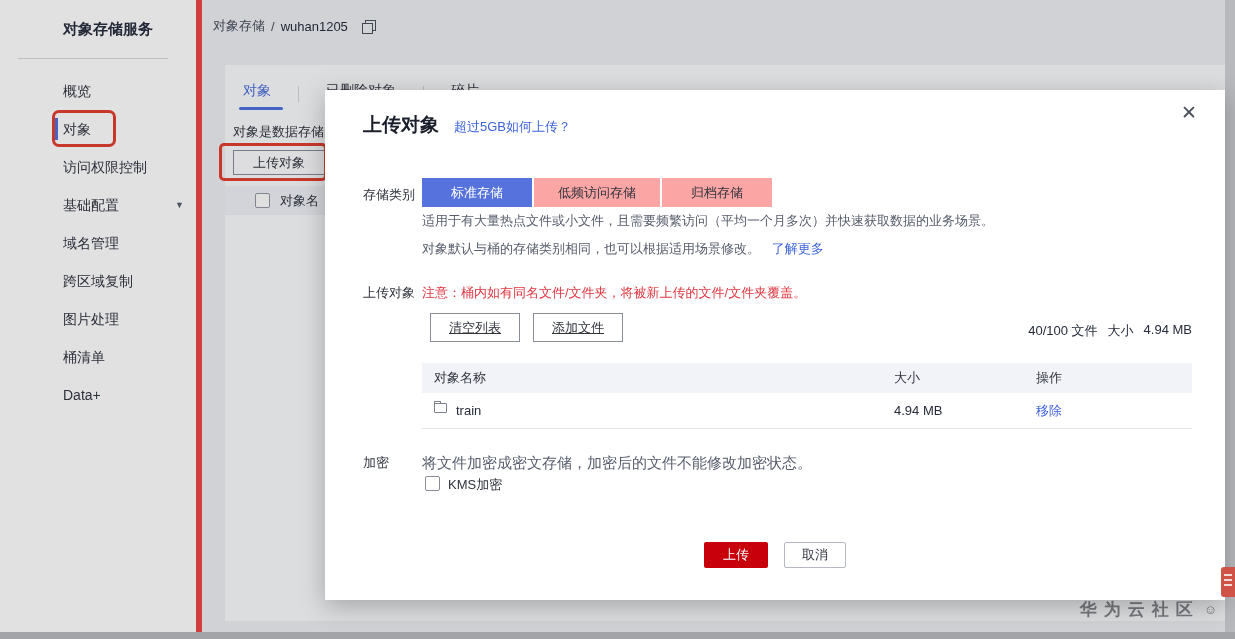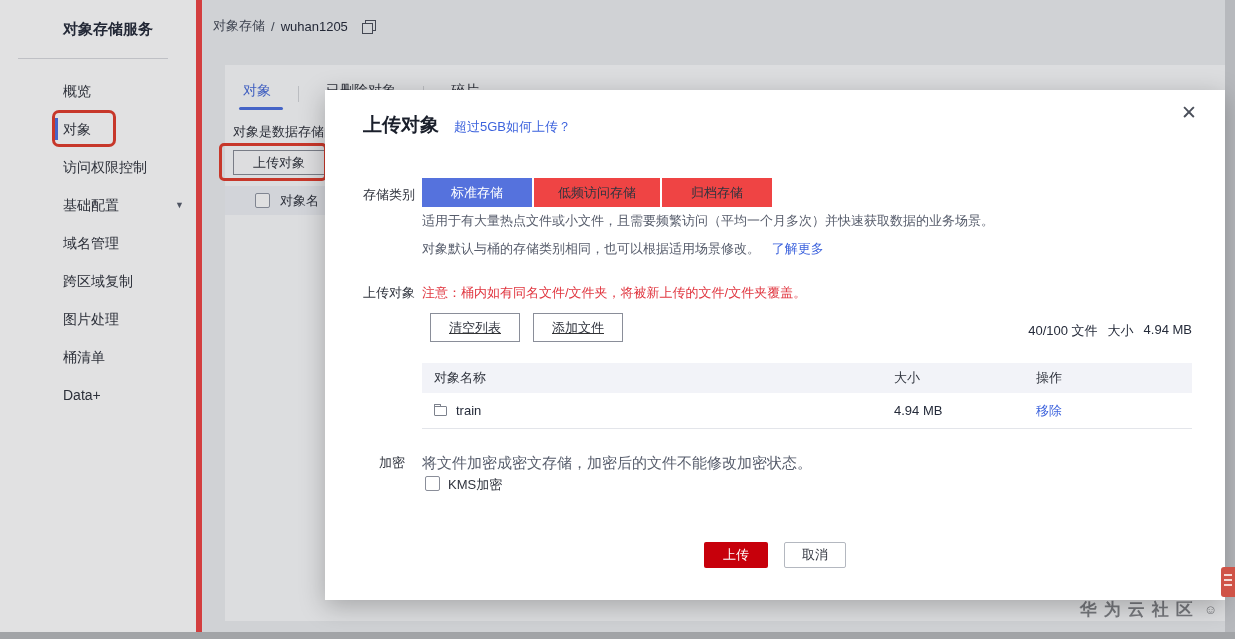--- a/index.html
+++ b/index.html
@@ -55,37 +55,37 @@
   
   #dialog { position:absolute; left:325px; top:90px; width:900px; height:510px; background:#fff; box-shadow:0 6px 24px rgba(0,0,0,.25); z-index:10; }
   .dlg-close { position:absolute; top:13px; right:28px; font-size:19px; color:#4a4f5a; cursor:pointer; line-height:1; }
   .dlg-title-row { position:absolute; left:38px; top:22px; display:flex; align-items:baseline; gap:15px; }
   .dlg-title { font-size:19px; font-weight:bold; color:#1a1f2b; }
   .dlg-help { font-size:13px; color:#3d63dd; cursor:pointer; }
   .fld-label { position:absolute; left:38px; font-size:13px; color:#30343e; }
   .dlg-link { color:#3d63dd; cursor:pointer; }
 
   .seg-group { position:absolute; left:97px; top:88px; display:flex; }
-  .seg { height:29px; line-height:29px; text-align:center; font-size:13px; background:#ef4444; color:#30343e; margin-right:2px; cursor:pointer; }
+  .seg { height:29px; line-height:29px; text-align:center; font-size:13px; background:#fca5a5; color:#30343e; margin-right:2px; cursor:pointer; }
   .seg.selected { background:#5572dd; color:#fff; }
   .seg.w1 { width:110px; } .seg.w2 { width:126px; } .seg.w3 { width:110px; }
   .stor-desc1 { position:absolute; left:97px; top:122px; font-size:13px; color:#575d6c; }
   .stor-desc2 { position:absolute; left:97px; top:150px; font-size:13px; color:#575d6c; }
 
   .warn { position:absolute; left:97px; top:194px; font-size:13px; color:#e0353f; }
   .list-btns { position:absolute; left:105px; top:223px; display:flex; gap:13px;text-decoration:underline; }
   .ghost-btn { height:29px; padding:0 18px; background:#fff; border:1px solid #8a8e99; font-size:13px; color:#30343e; line-height:27px; cursor:pointer; }
   .file-stats { position:absolute; right:33px; top:232px; font-size:13px; color:#252b3a; display:flex; gap:10px; }
   .file-stats b { font-weight:normal; }
 
   .obj-table { position:absolute; left:97px; top:273px; width:770px; }
   .t-head { display:grid; grid-template-columns:472px 142px 156px; background:#f2f3f8; height:30px; align-items:center; font-size:13px; color:#30343e; }
   .t-head .c1 { padding-left:12px; }
   .t-row { display:grid; grid-template-columns:472px 142px 156px; height:36px; align-items:center; font-size:13px; color:#252b3a; border-bottom:1px solid #e3e5ea; }
-  .t-row .c1 { padding-left:12px; display:flex; align-items:center; gap:9px; }
+  .t-row .c1 { padding-left:12px; display:flex; gap:9px; }
   .folder-ic { position:relative; width:13px; height:10px; border:1px solid #7d828d; border-radius:1px; }
   .folder-ic::before { content:""; position:absolute; left:-1px; top:-3px; width:5px; height:2px; border:1px solid #7d828d; border-bottom:none; border-radius:1px 1px 0 0; }
   .remove-link { color:#3d63dd; cursor:pointer; }
 
   .enc-desc { position:absolute; left:97px; top:364px; font-size:15px; color:#575d6c; }
   .kms-row { position:absolute; left:100px; top:386px; display:flex; align-items:flex-start; gap:8px; font-size:13px; color:#30343e; }
   .kms-box { width:15px; height:15px; border:1px solid #8a8e99; border-radius:2px; background:#fff; cursor:pointer; }
 
   .dlg-footer { position:absolute; left:50%; transform:translateX(-50%); top:452px; display:flex; gap:16px; }
   .primary-btn { width:64px; height:26px; background:#c7000b; color:#fff; border:none; font-size:13px; border-radius:2px; cursor:pointer; font-family:inherit; }
@@ -195,21 +195,21 @@
       <div class="t-row">
         <div class="c1">
           <span class="folder-ic"></span>
           <span>train</span>
         </div>
         <div>4.94 MB</div>
         <div><span class="remove-link">移除</span></div>
       </div>
     </div>
 
-    <div class="fld-label" style="top:364px;margin-left:16px;">加密</div>
+    <div class="fld-label" style="top:364px;">加密</div>
     <div class="enc-desc">将文件加密成密文存储，加密后的文件不能修改加密状态。</div>
     <div class="kms-row">
       <span class="kms-box"></span>
       <span>KMS加密</span>
     </div>
 
     <div class="dlg-footer">
       <button class="primary-btn">上传</button>
       <button class="cancel-btn">取消</button>
     </div>

